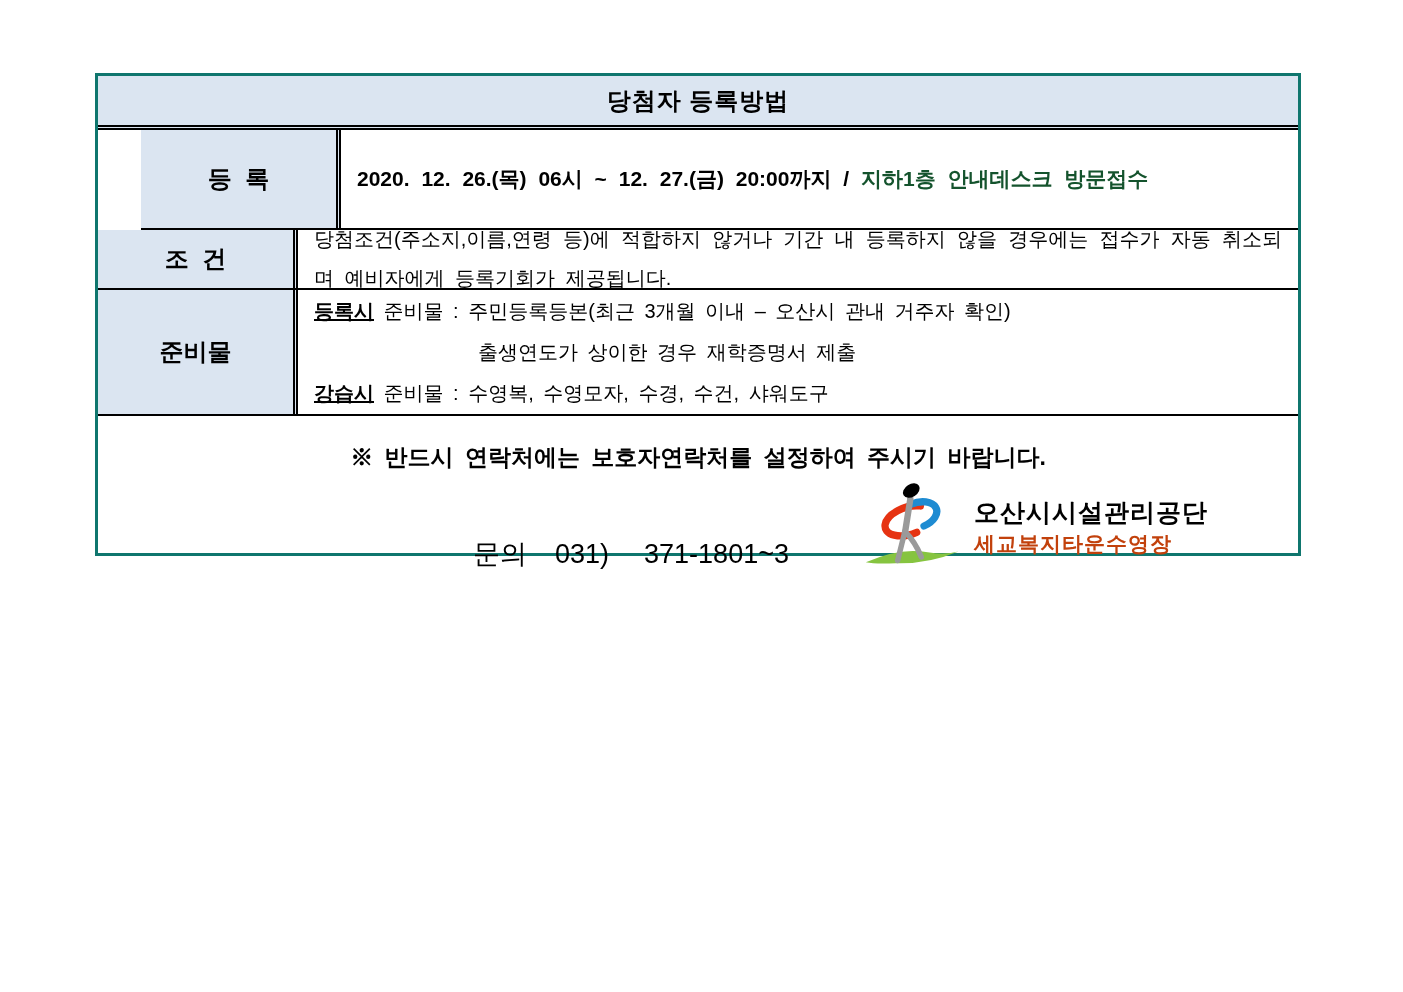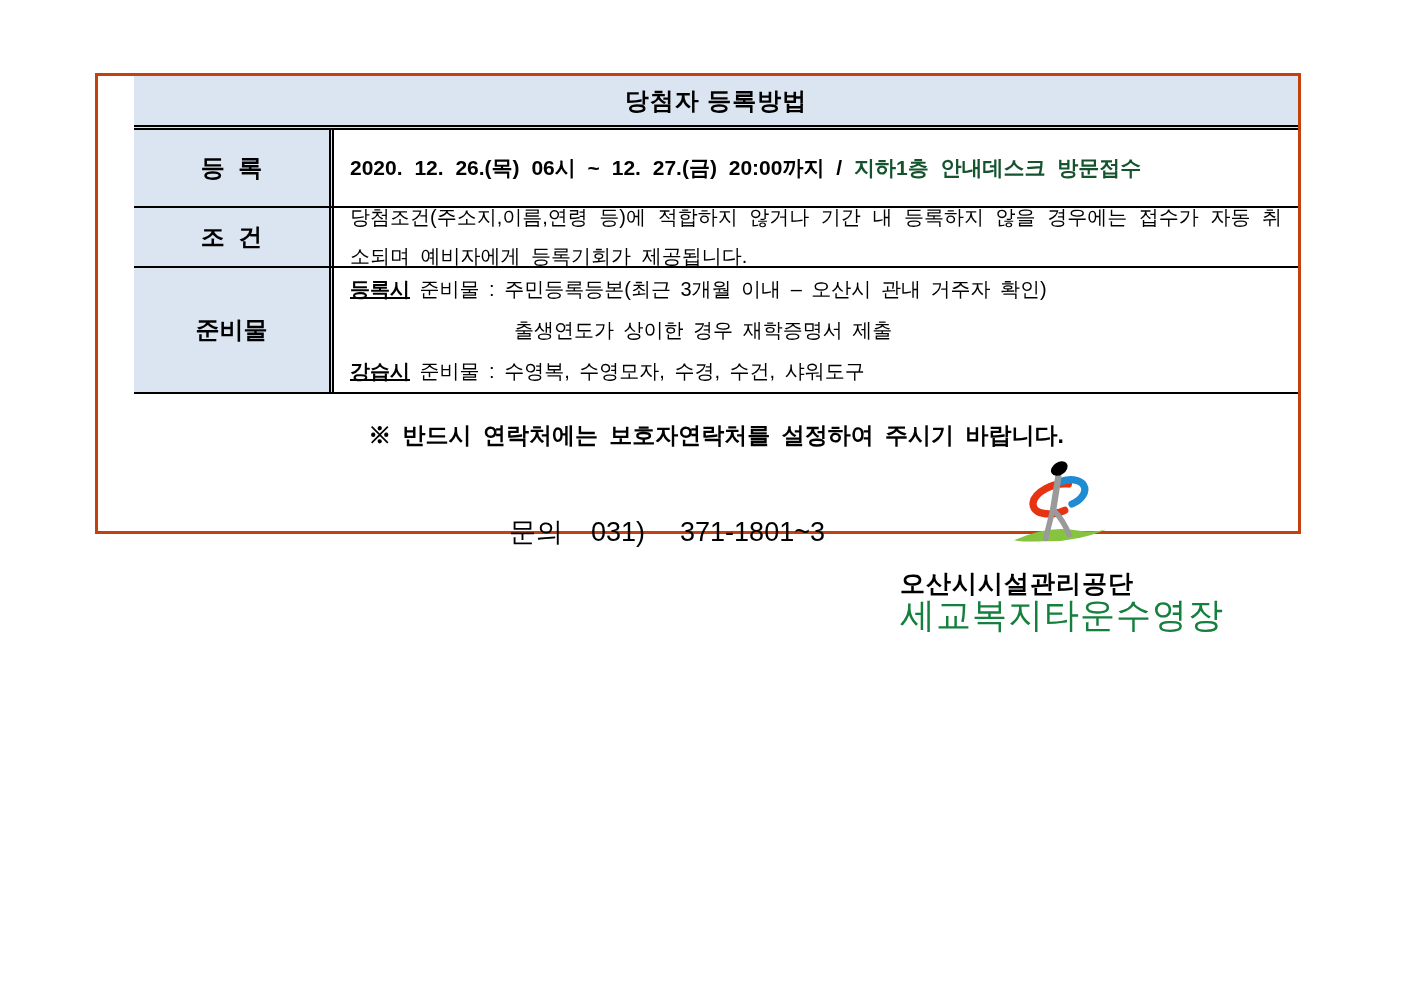--- a/index.html
+++ b/index.html
@@ -1,21 +1,21 @@
 <!DOCTYPE html>
 <html><head>
 <meta charset="utf-8">
 <style>
   * { margin:0; padding:0; box-sizing:border-box; }
   html,body { width:1403px; height:992px; background:#ffffff; font-family:"Liberation Sans", sans-serif; color:#000; }
   .page { position:relative; width:1403px; height:992px; background:#ffffff; overflow:hidden; }
 
   .doc-table {
     position:absolute; left:95px; top:73px; width:1206px;
-    border:3px solid #c2410c; background:#fff;padding-left:36px;
+    border:3px solid #0f766e; background:#fff;
   }
 
   .header-row {
     height:54px; background:#dbe5f1;
     display:flex; align-items:center; justify-content:center;
     border-bottom:5px double #000;
     font-size:24px; font-weight:bold; letter-spacing:1px;
   }
 
   .data-row { display:flex; border-bottom:2px solid #000; }
@@ -27,21 +27,21 @@
     display:flex; align-items:center; justify-content:center;
     font-size:24px; font-weight:bold; white-space:pre;
   }
 
   .content-cell {
     flex:1; padding:6px 16px;
     display:flex; flex-direction:column; justify-content:center;
     font-size:20px;
   }
 
-  .row-register { height:78px; }
+  .row-register { height:100px;margin-left:43px; }
   .row-register .content-cell { font-size:21px; font-weight:bold; word-spacing:6px; }
   .red-text { color:#14532d; }
 
   .row-condition { height:60px; }
   .row-condition .content-cell div {
     line-height:39px; text-align:justify; text-align-last:left; word-spacing:5px;
   }
 
   .row-prep { height:126px; }
   .row-prep .content-cell { justify-content:center; }
@@ -57,26 +57,26 @@
   }
 
   .contact-line {
     position:absolute; top:89px; left:315px;
     font-size:27px; font-weight:normal; white-space:pre;
   }
   .contact-line .num { margin-left:28px; word-spacing:10px; }
 
   .org-logo {
     position:absolute; top:60px; left:766px;
-    display:flex; align-items:center; gap:10px;flex-direction:column;
+    display:flex; align-items:center; gap:10px;
   }
   .org-logo svg { width:100px; height:100px; }
   .org-text { display:flex; flex-direction:column; line-height:31px; }
   .org-name { font-size:25px; font-weight:bold; color:#000; letter-spacing:1px; }
-  .facility-name { font-size:35px; font-weight:normal; color:#15803d; letter-spacing:1px; }
+  .facility-name { font-size:21px; font-weight:bold; color:#c2410c; letter-spacing:1px; }
 </style>
 </head>
 <body>
 
 <div class="page">
   <div class="doc-table">
 
     <div class="header-row">당첨자 등록방법</div>
 
     <div class="data-row row-register">

